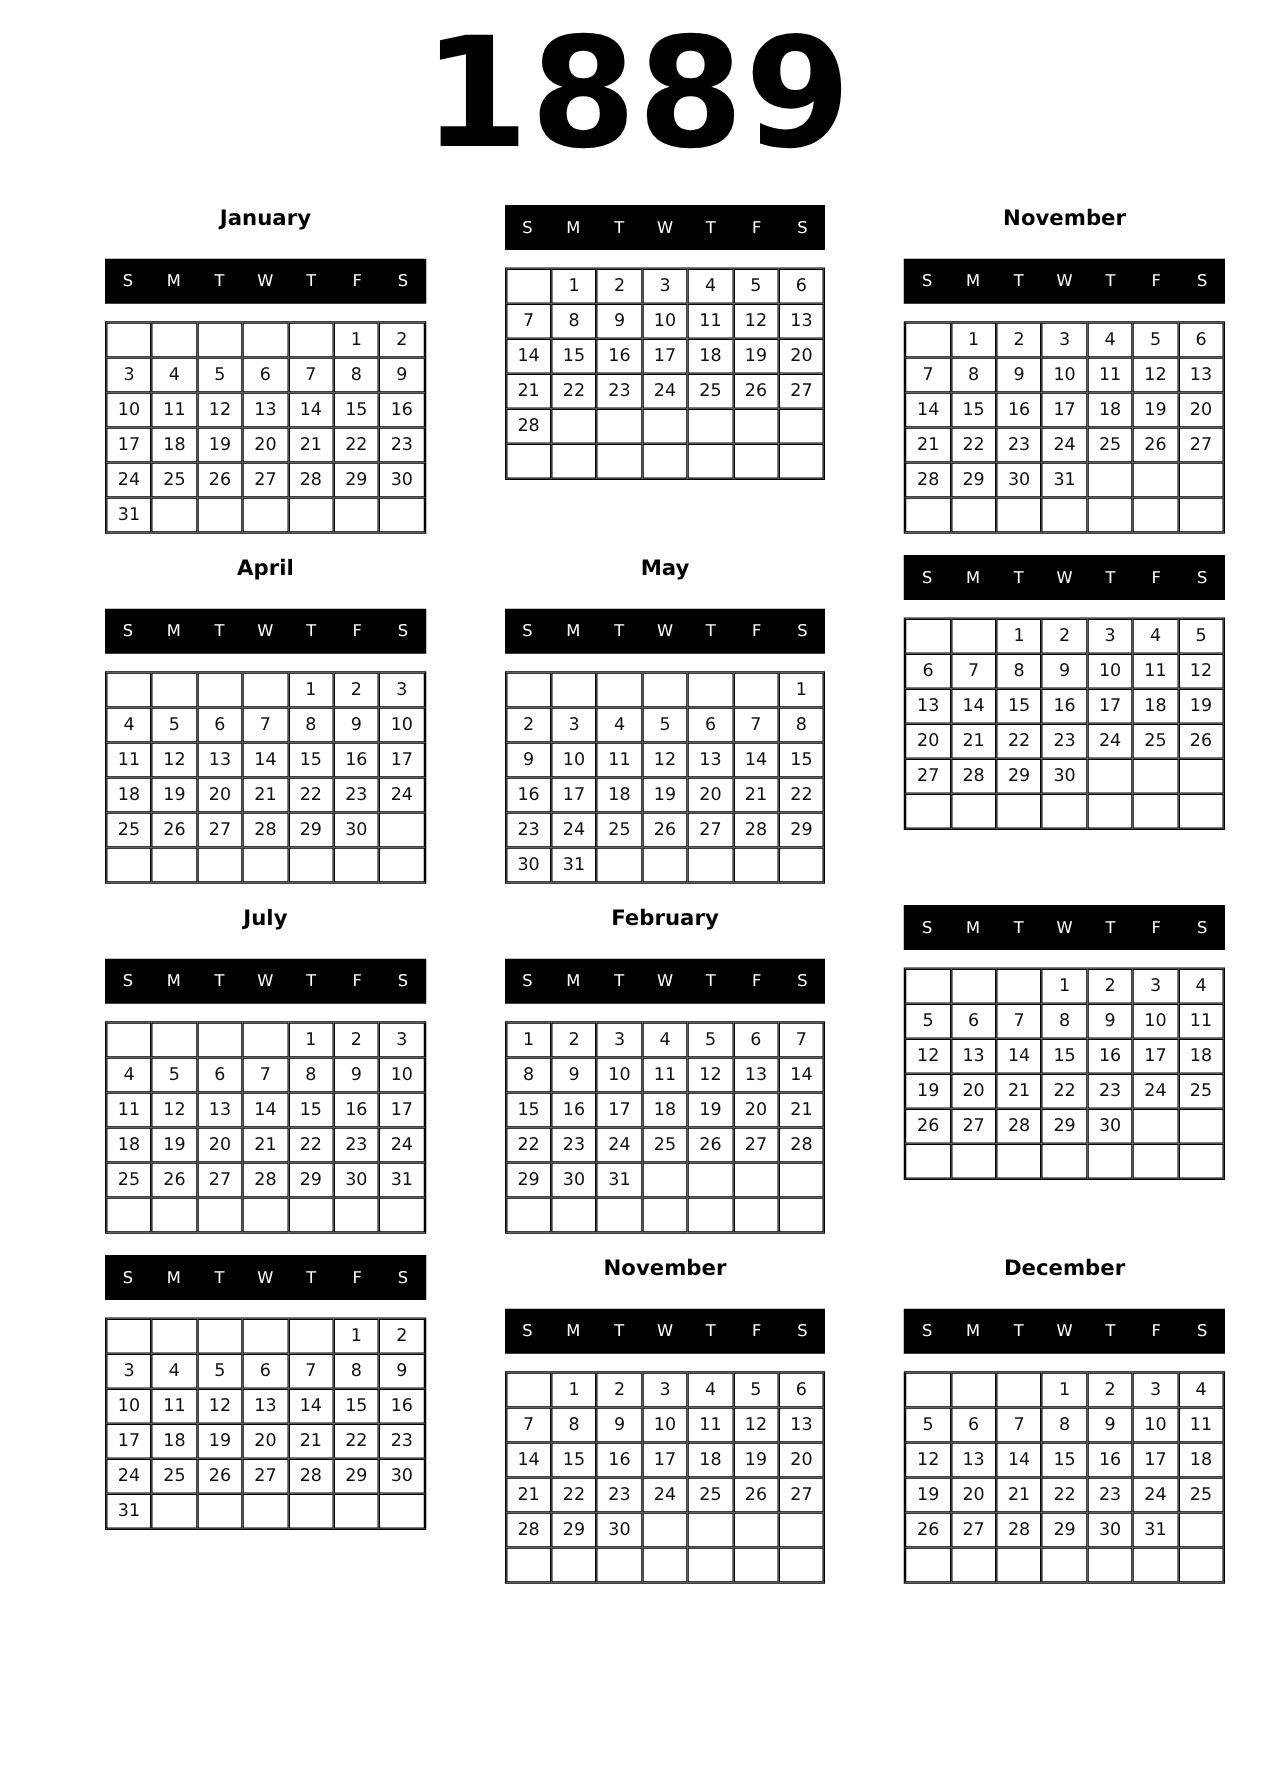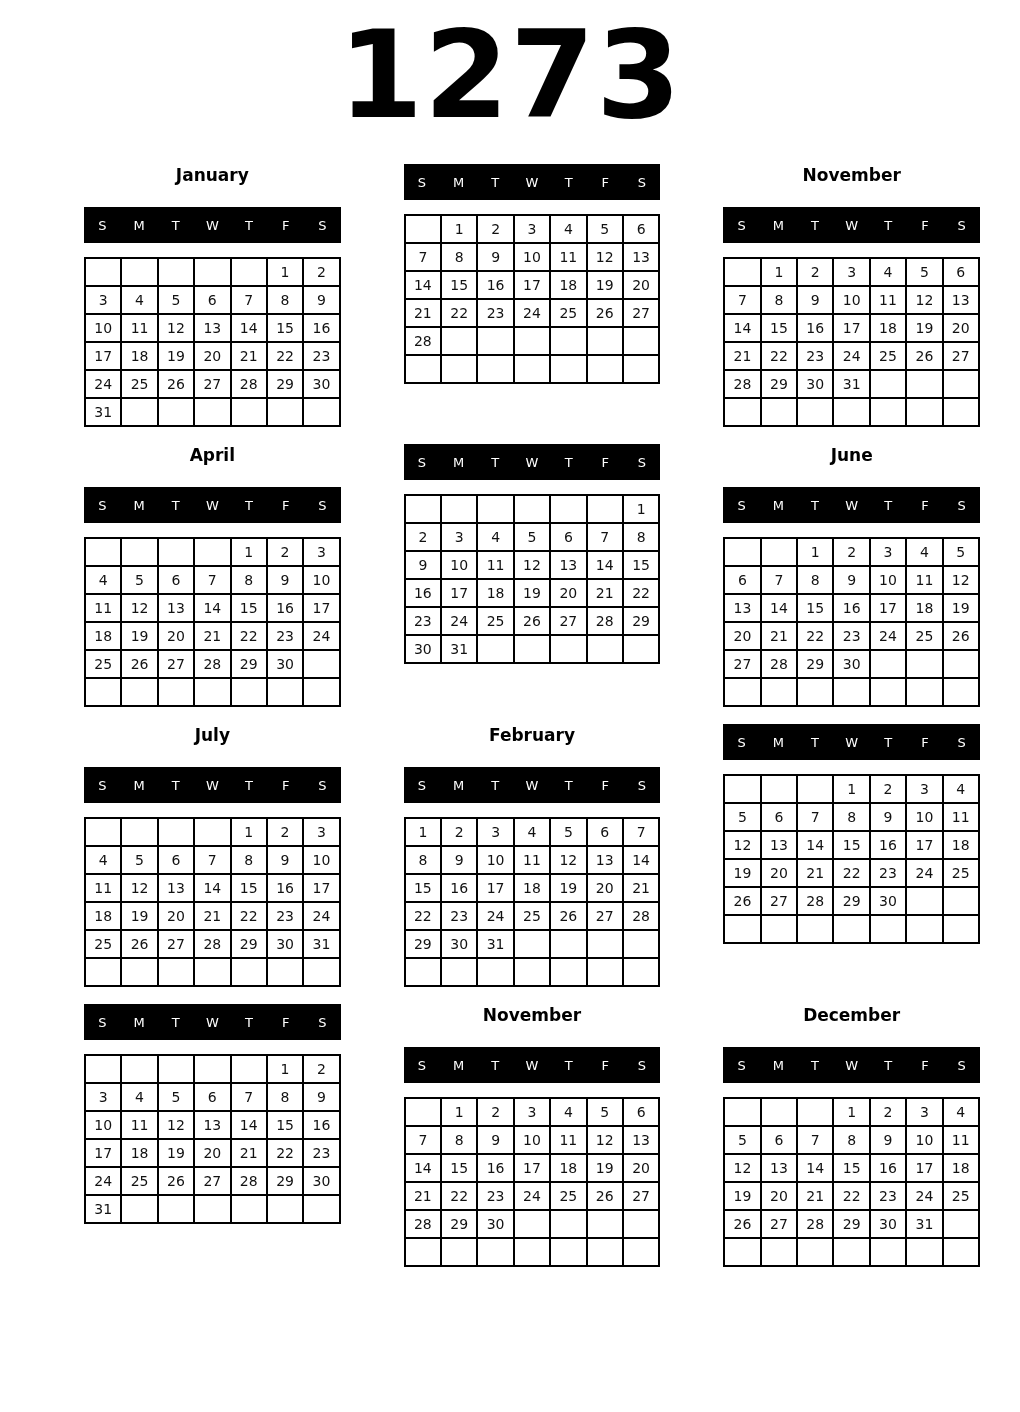--- a/index.html
+++ b/index.html
@@ -80,21 +80,21 @@
     justify-content: center;
     font-size: 14px;
     color: #111111;
     background: var(--bg);
   }
 </style>
 </head>
 <body>
 
 <div class="page">
-  <h1 class="year-title">1273</h1>
+  <h1 class="year-title">1889</h1>
   <div class="months">
       <section class="month">
         <h2 class="month-title">January</h2>
         <div class="weekday-bar">
           <span class="weekday">S</span>
           <span class="weekday">M</span>
           <span class="weekday">T</span>
           <span class="weekday">W</span>
           <span class="weekday">T</span>
           <span class="weekday">F</span>
@@ -306,20 +306,21 @@
           <div class="day-cell"></div>
           <div class="day-cell"></div>
           <div class="day-cell"></div>
           <div class="day-cell"></div>
           <div class="day-cell"></div>
           <div class="day-cell"></div>
           <div class="day-cell"></div>
         </div>
       </section>
       <section class="month">
+        <h2 class="month-title">May</h2>
         <div class="weekday-bar">
           <span class="weekday">S</span>
           <span class="weekday">M</span>
           <span class="weekday">T</span>
           <span class="weekday">W</span>
           <span class="weekday">T</span>
           <span class="weekday">F</span>
           <span class="weekday">S</span>
         </div>
         <div class="month-grid">
@@ -361,21 +362,20 @@
           <div class="day-cell">30</div>
           <div class="day-cell">31</div>
           <div class="day-cell"></div>
           <div class="day-cell"></div>
           <div class="day-cell"></div>
           <div class="day-cell"></div>
           <div class="day-cell"></div>
         </div>
       </section>
       <section class="month">
-        <h2 class="month-title">June</h2>
         <div class="weekday-bar">
           <span class="weekday">S</span>
           <span class="weekday">M</span>
           <span class="weekday">T</span>
           <span class="weekday">W</span>
           <span class="weekday">T</span>
           <span class="weekday">F</span>
           <span class="weekday">S</span>
         </div>
         <div class="month-grid">

